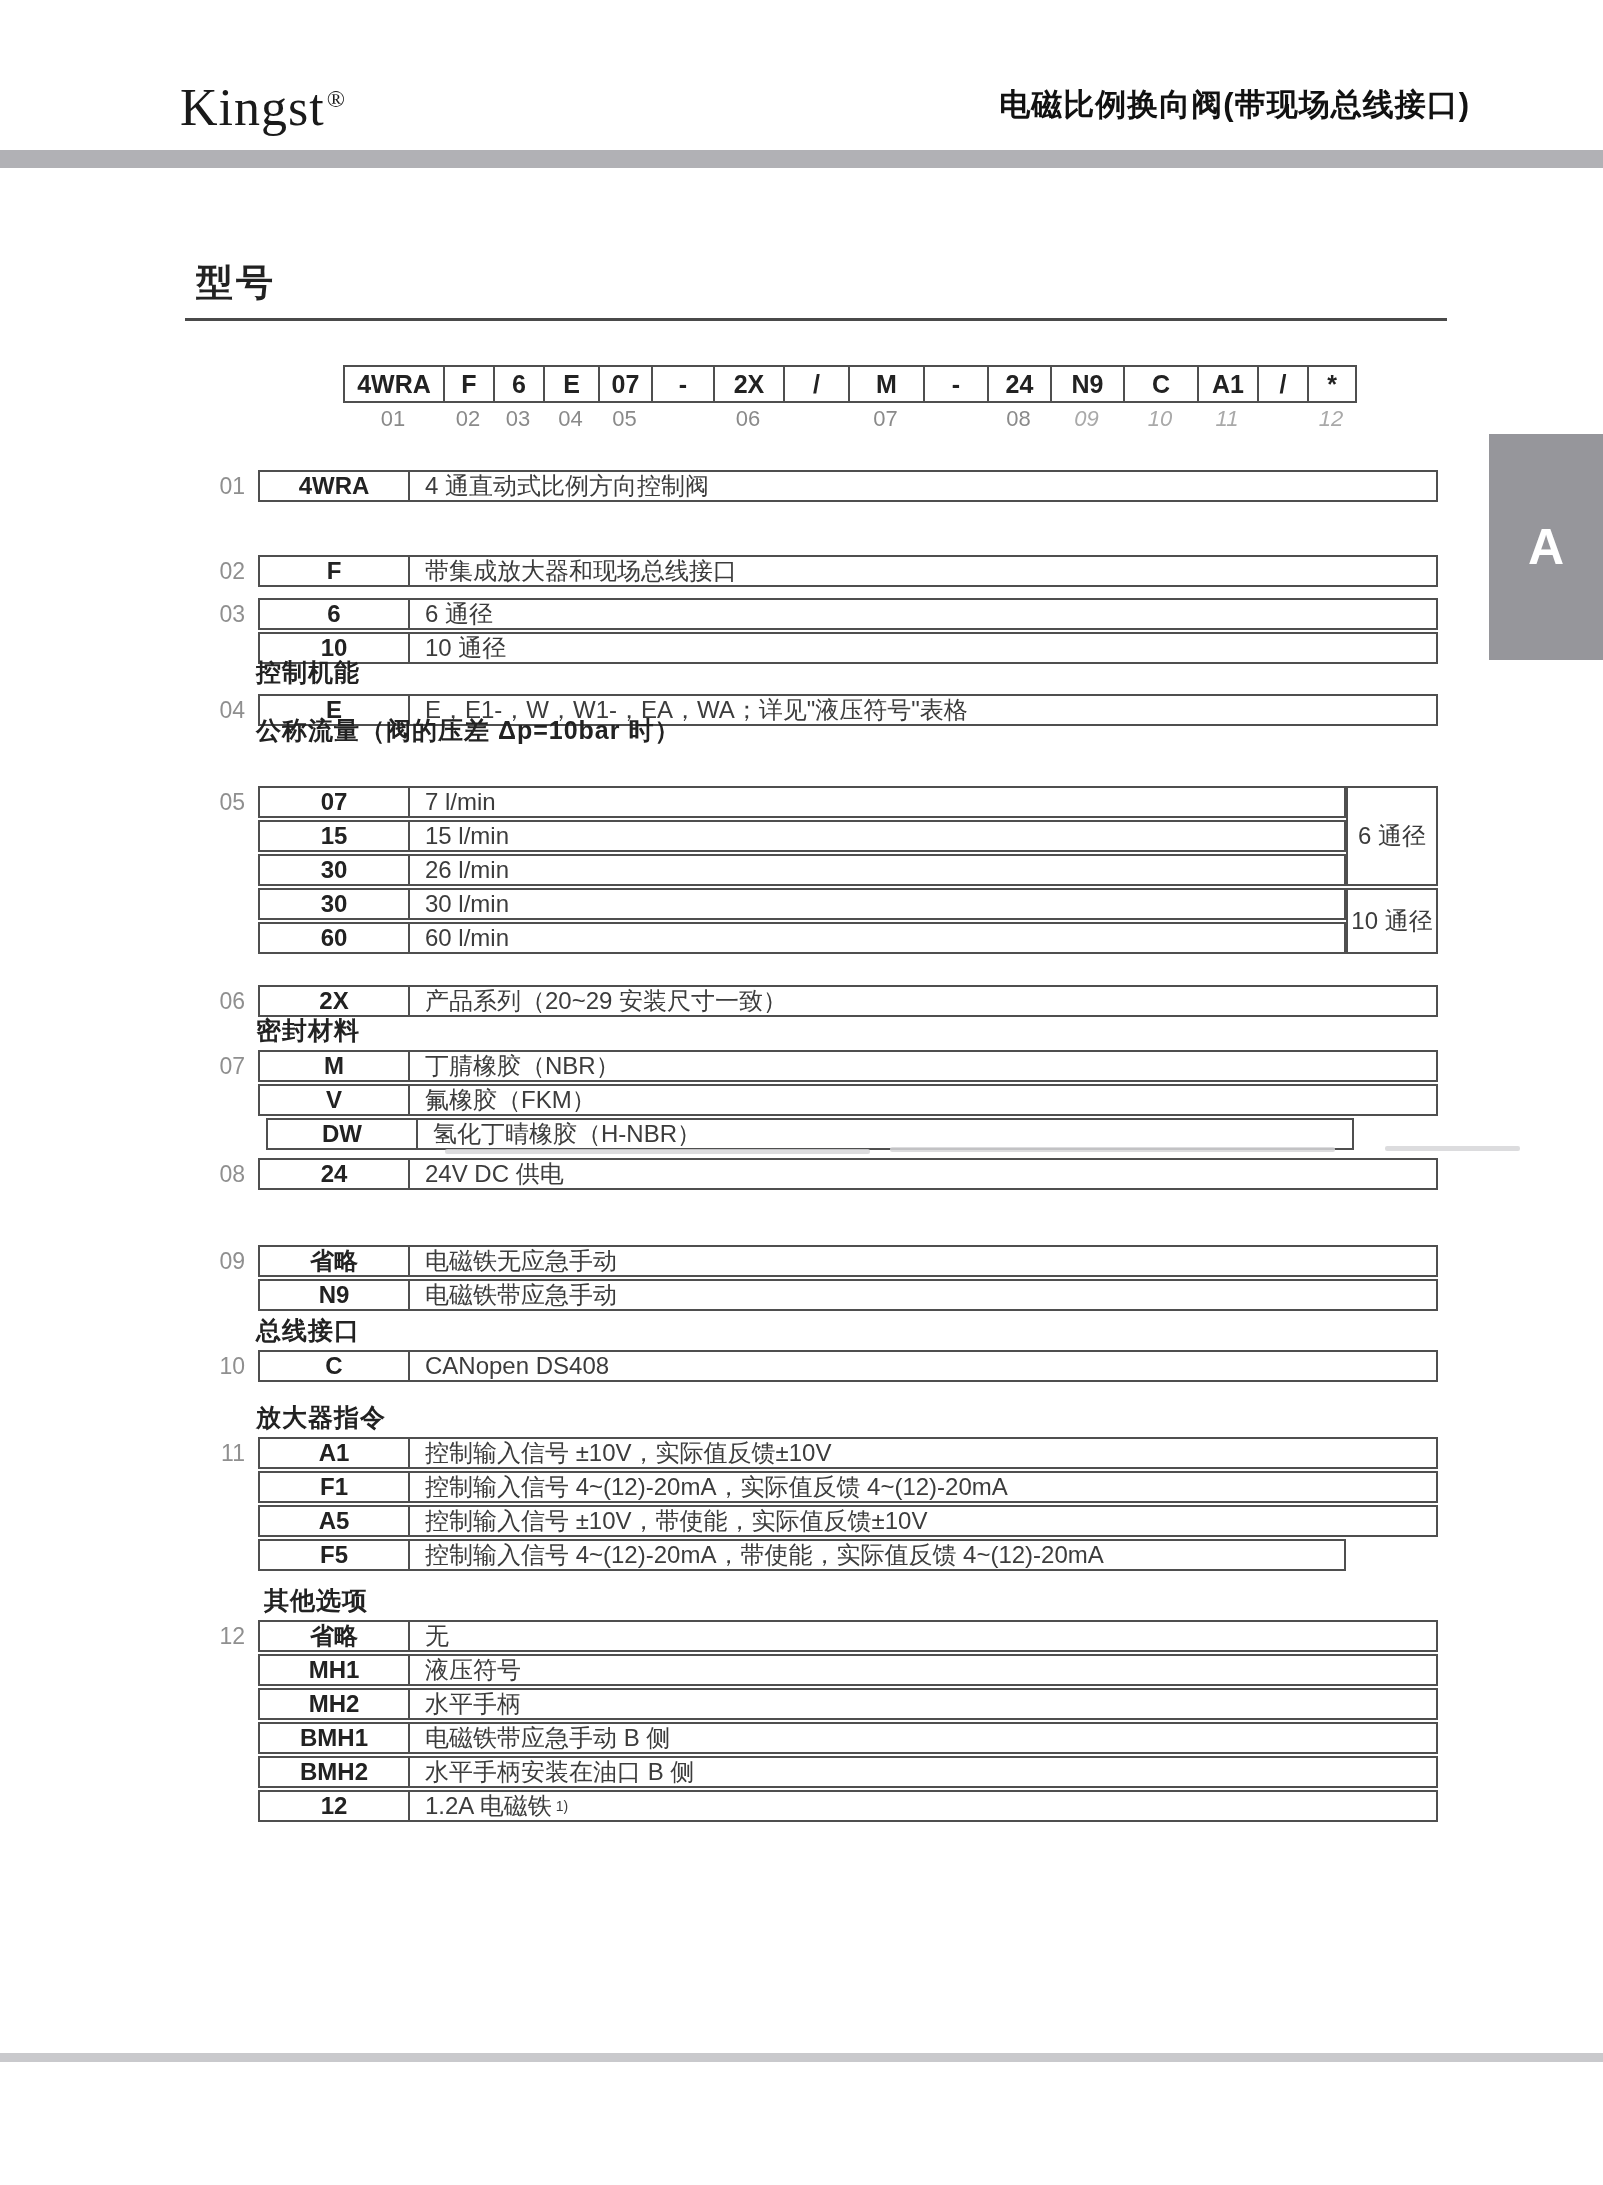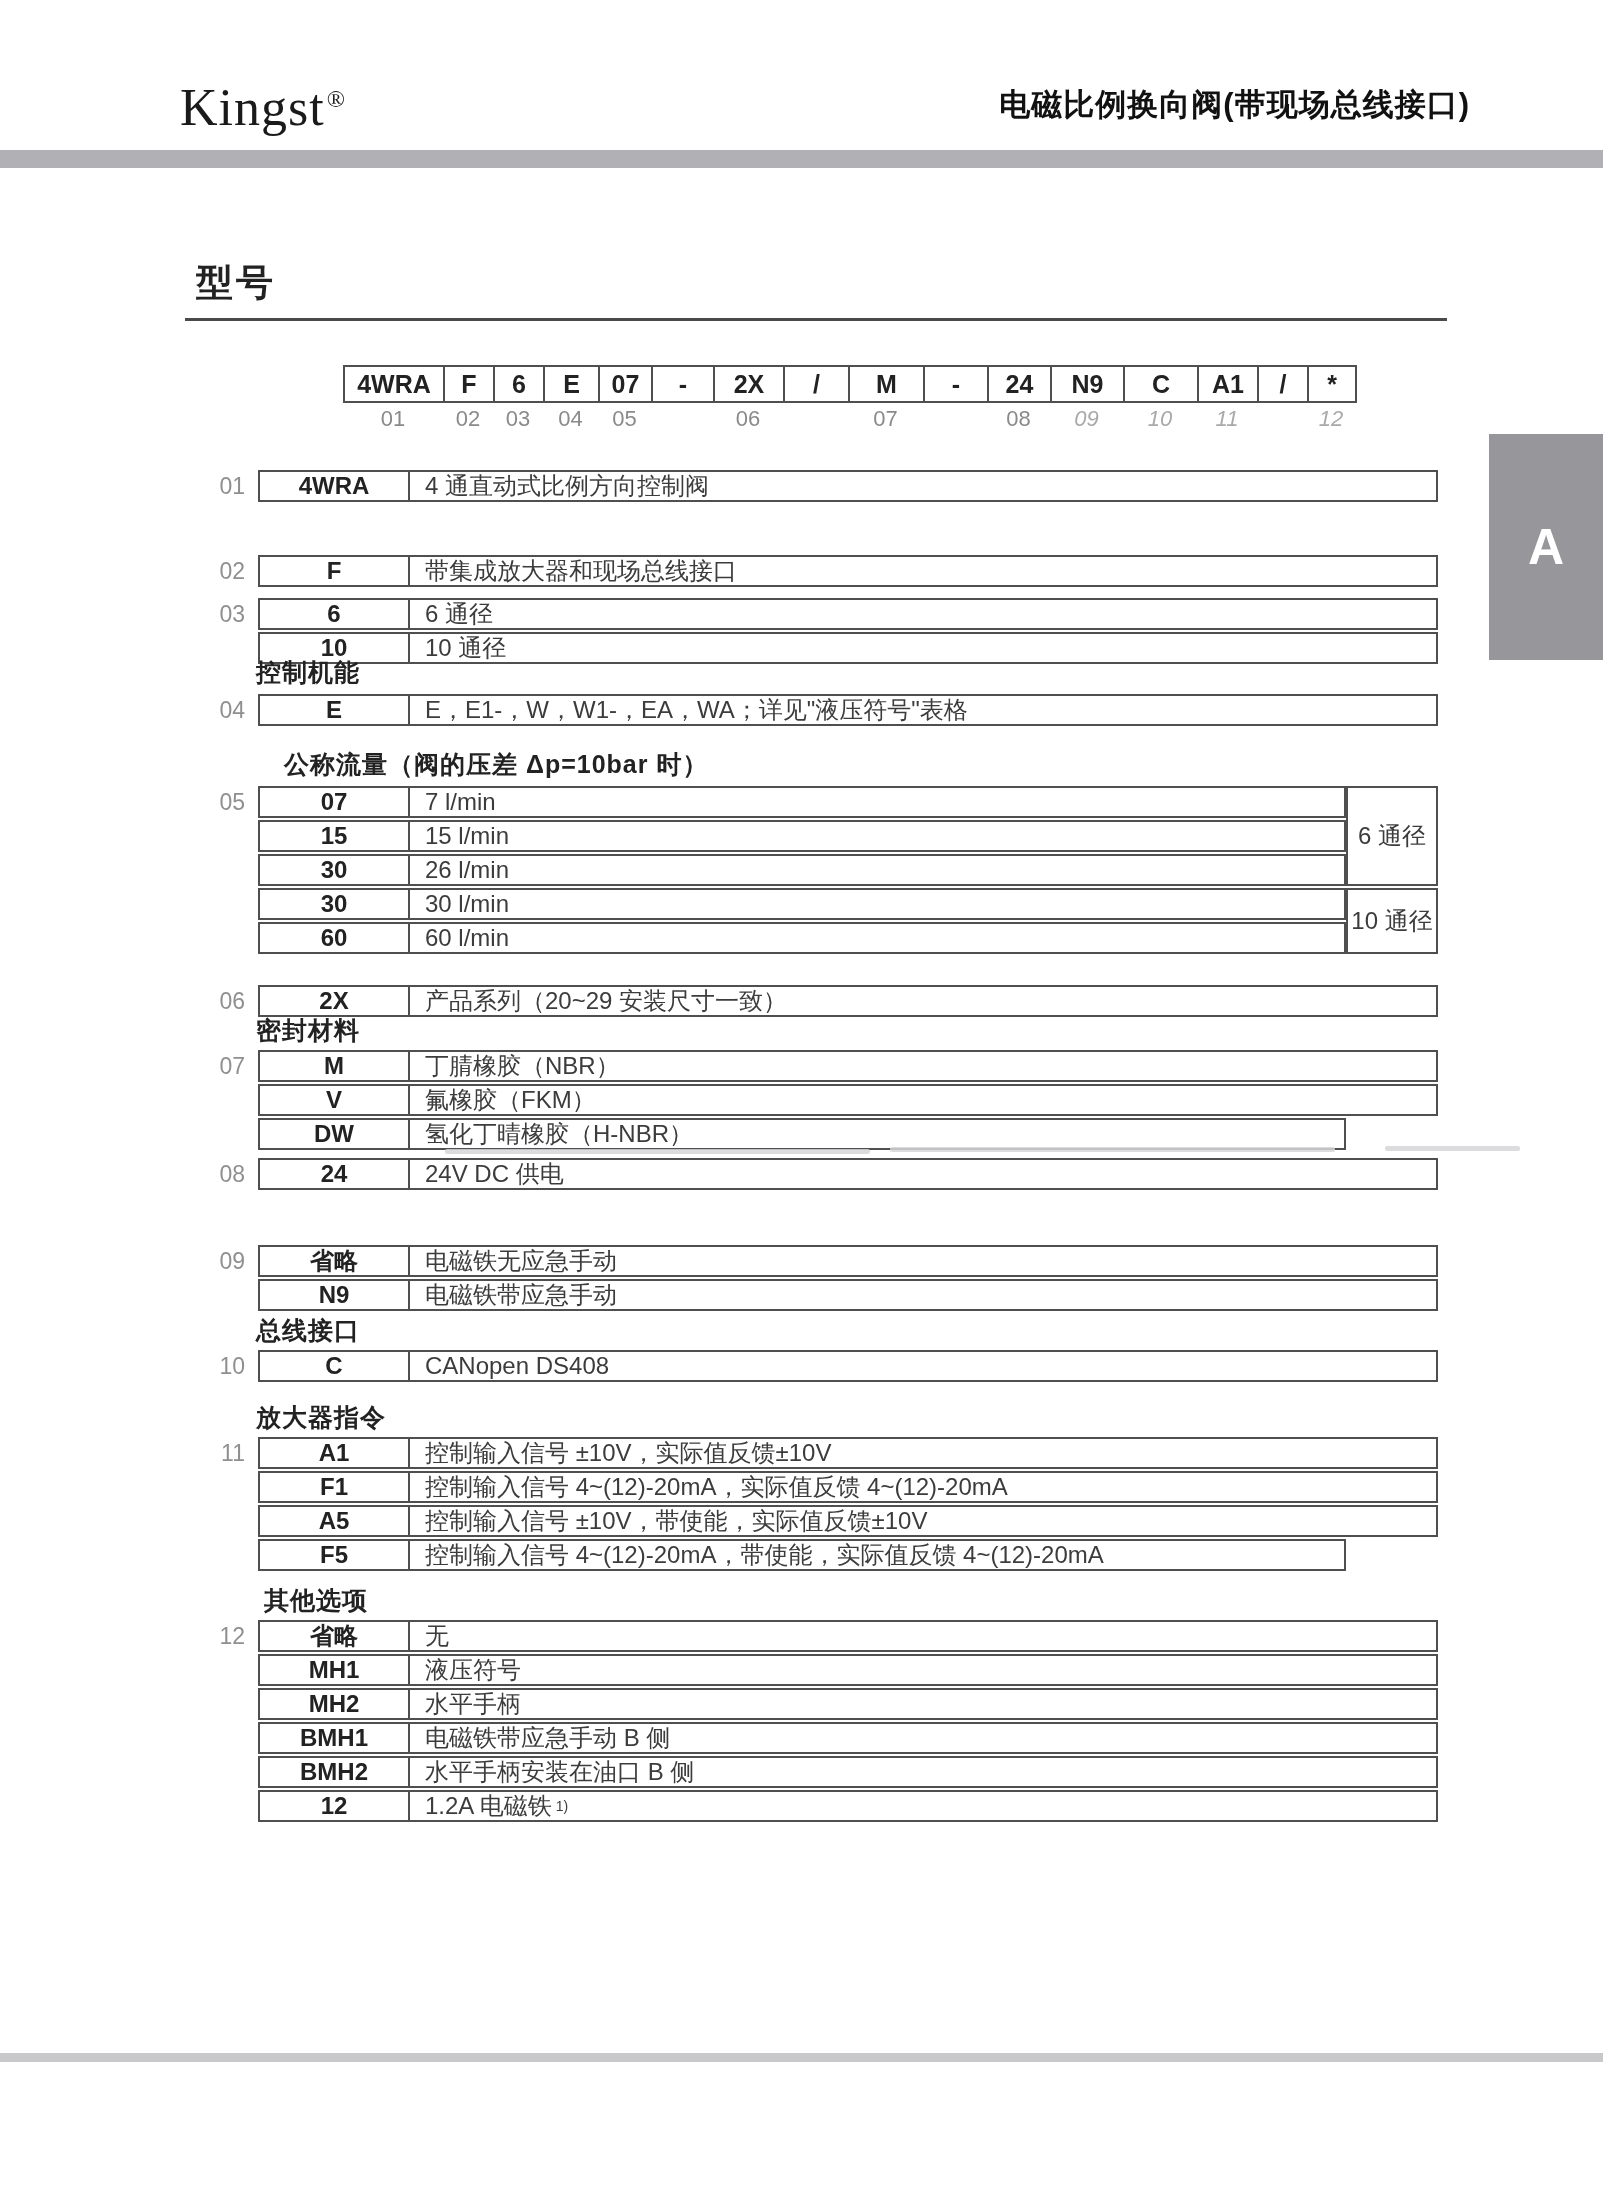--- a/index.html
+++ b/index.html
@@ -136,21 +136,21 @@
       </div>
       <div class="grp-label" style="left: 188px; top: 697px;">04</div>
       <div class="grp-heading" style="top: 656px;">控制机能</div>
       <div class="sub-row" style="top: 694px; width: 1180px; height: 32px;">
         <div class="code">E</div>
         <div class="desc">
           <span>E，E1-，W，W1-，EA，WA；详见"液压符号"表格</span>
         </div>
       </div>
       <div class="grp-label" style="left: 188px; top: 789px;">05</div>
-      <div class="grp-heading" style="top: 748px; margin-left: 28px;">公称流量（阀的压差 Δp=10bar 时）</div>
+      <div class="grp-heading" style="top: 714px;">公称流量（阀的压差 Δp=10bar 时）</div>
       <div class="sub-row" style="top: 786px; width: 1088px; height: 32px;">
         <div class="code">07</div>
         <div class="desc">
           <span>7 l/min</span>
         </div>
       </div>
       <div class="sub-row" style="top: 820px; width: 1088px; height: 32px;">
         <div class="code">15</div>
         <div class="desc">
           <span>15 l/min</span>
@@ -190,21 +190,21 @@
         <div class="desc">
           <span>丁腈橡胶（NBR）</span>
         </div>
       </div>
       <div class="sub-row" style="top: 1084px; width: 1180px; height: 32px;">
         <div class="code">V</div>
         <div class="desc">
           <span>氟橡胶（FKM）</span>
         </div>
       </div>
-      <div class="sub-row" style="top: 1118px; width: 1088px; height: 32px;">
+      <div class="sub-row" style="top: 1118px; width: 1088px; height: 32px; margin-left: 8px;">
         <div class="code">DW</div>
         <div class="desc">
           <span>氢化丁晴橡胶（H-NBR）</span>
         </div>
       </div>
       <div class="grp-label" style="left: 188px; top: 1161px;">08</div>
       <div class="sub-row" style="top: 1158px; width: 1180px; height: 32px;">
         <div class="code">24</div>
         <div class="desc">
           <span>24V DC 供电</span>

